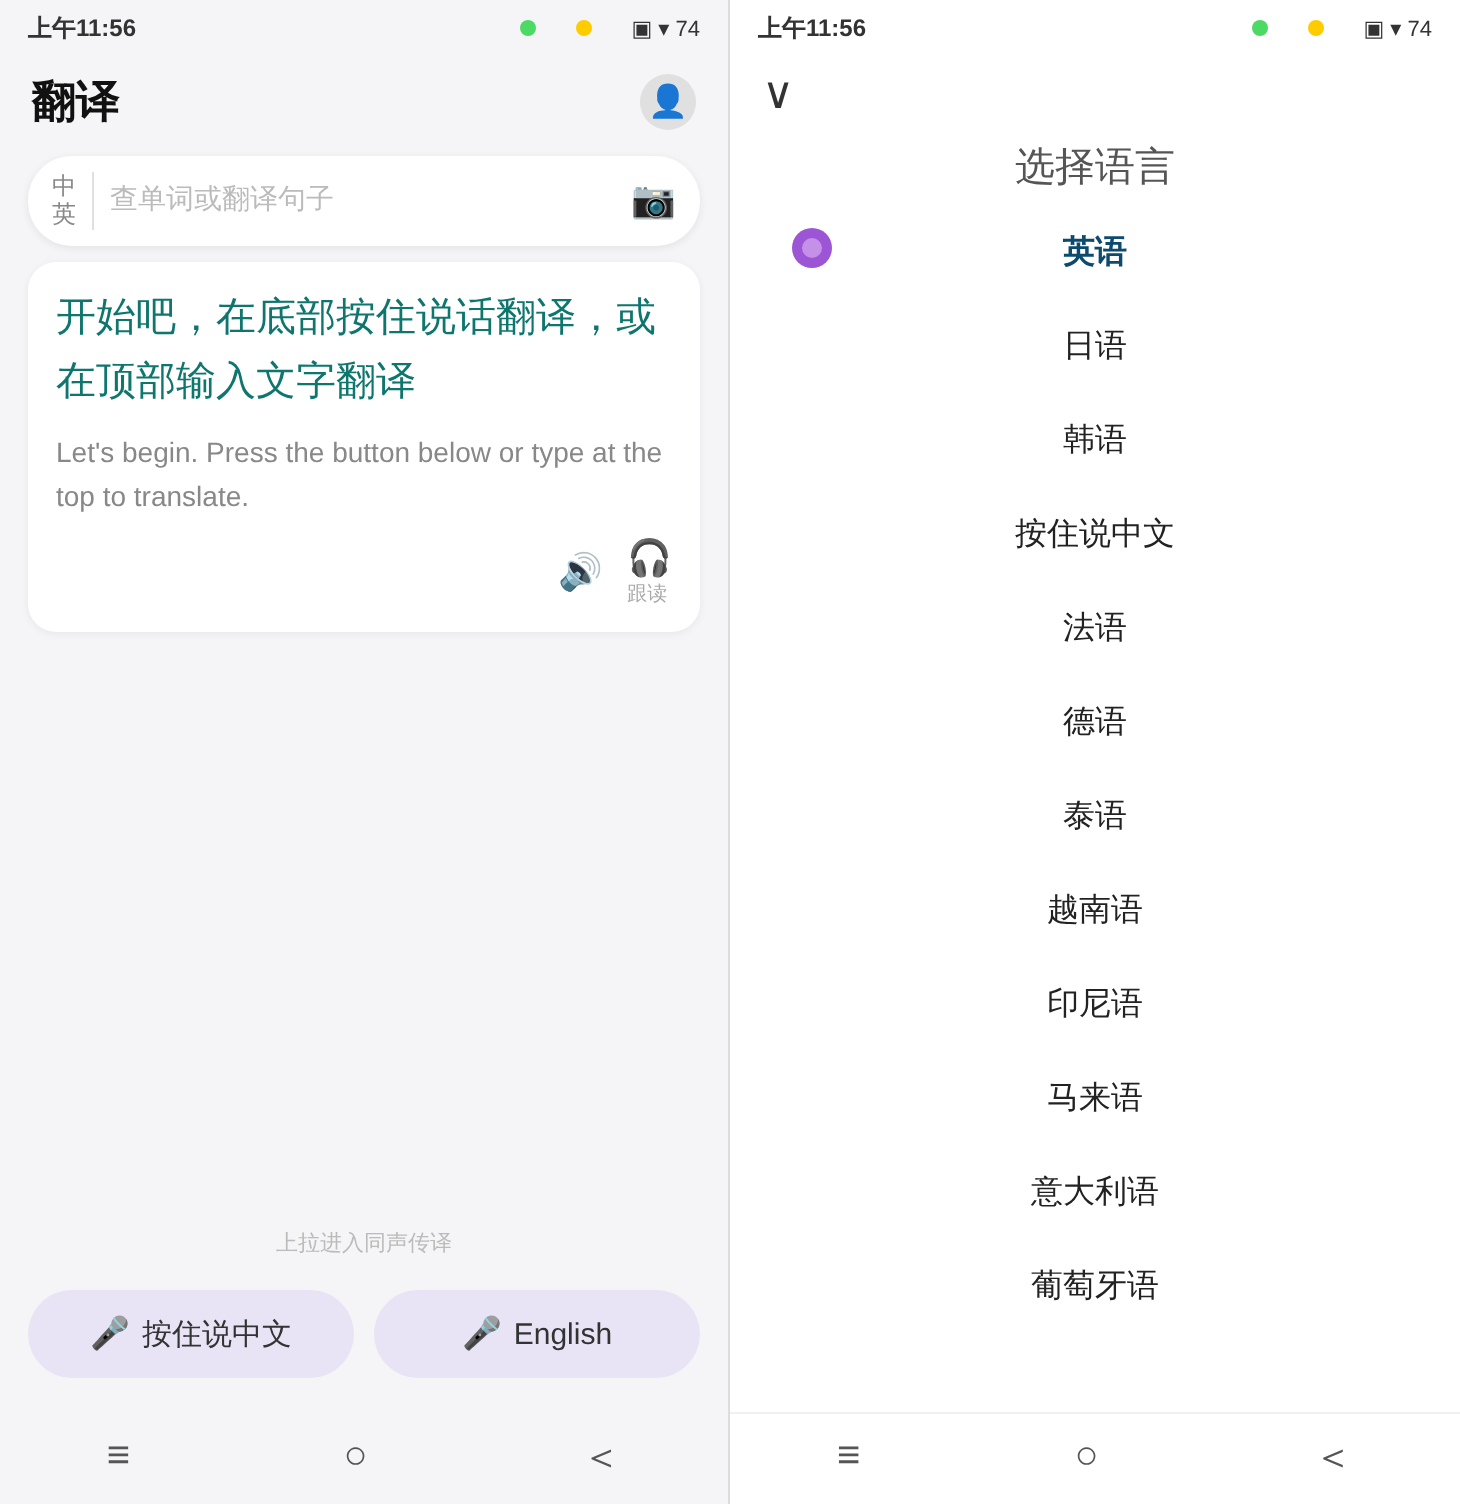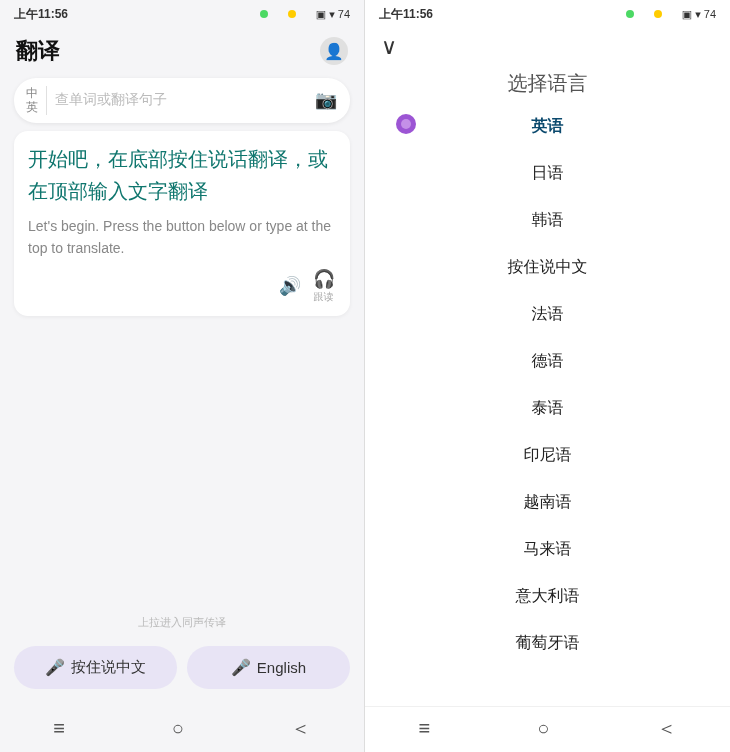--- a/index.html
+++ b/index.html
@@ -336,24 +336,24 @@
       <div class="lang-item">
         <span>法语</span>
       </div>
       <div class="lang-item">
         <span>德语</span>
       </div>
       <div class="lang-item">
         <span>泰语</span>
       </div>
       <div class="lang-item">
+        <span>越南语</span>
+      </div>
+      <div class="lang-item">
         <span>印尼语</span>
-      </div>
-      <div class="lang-item">
-        <span>越南语</span>
       </div>
       <div class="lang-item">
         <span>马来语</span>
       </div>
       <div class="lang-item">
         <span>意大利语</span>
       </div>
       <div class="lang-item">
         <span>葡萄牙语</span>
       </div>

